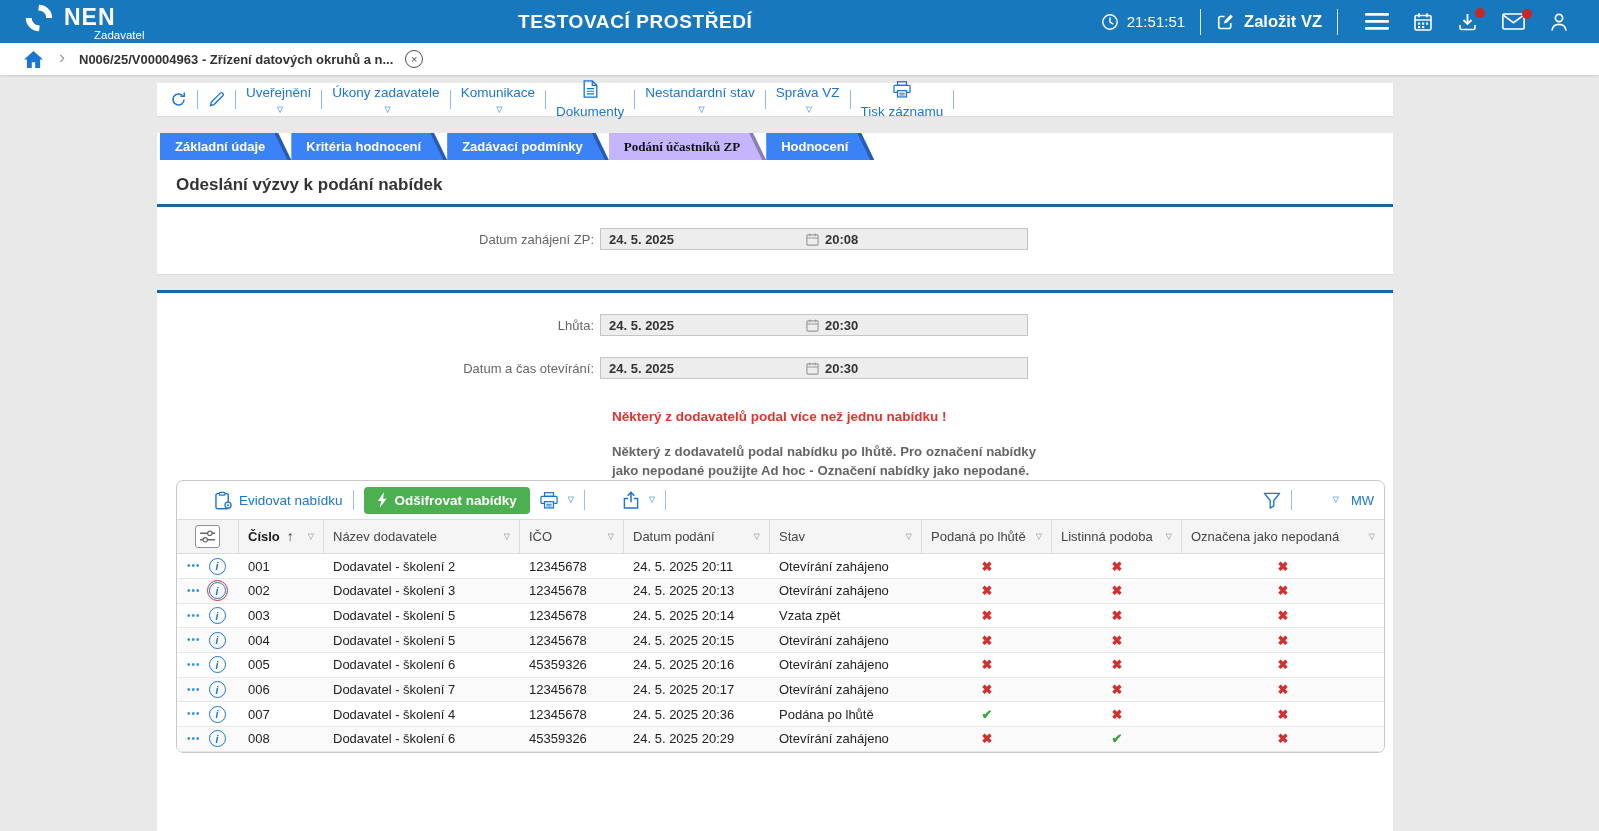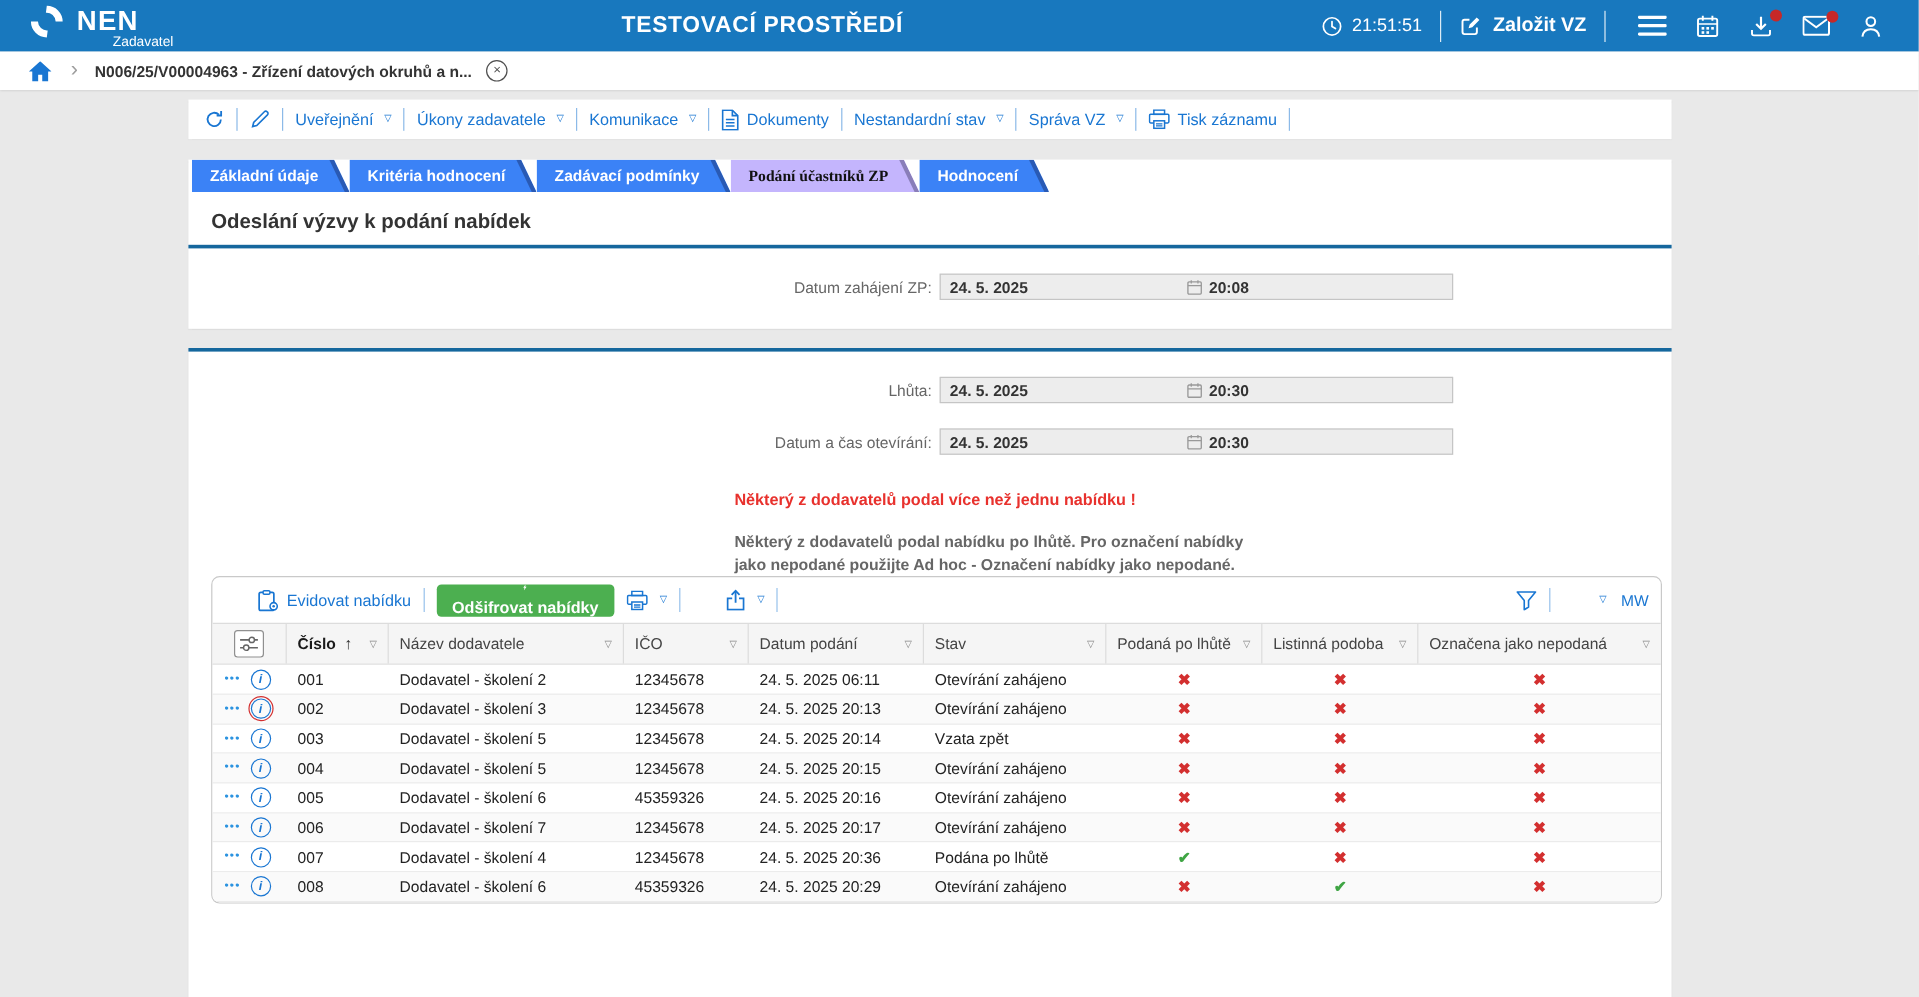--- a/index.html
+++ b/index.html
@@ -27,50 +27,50 @@
   .crumb-chevron { color:#9e9e9e; font-size:18px; margin:0 14px 3px 16px; }
   .crumb-text { font-size:13px; font-weight:bold; color:#333; cursor:pointer; }
   .crumb-close { margin-left:12px; width:18px; height:18px; border:1.6px solid #4f4f4f; border-radius:50%; display:flex; align-items:center; justify-content:center; font-size:11px; line-height:1; color:#4f4f4f; background:#fff; padding:0; }
 
   
   .content { width:1236px; margin-left:157px; }
   .block { background:#fff; box-shadow:0 1px 1px rgba(0,0,0,0.05); }
 
   
   .toolbar-block { margin-top:8px; height:33px; display:flex; align-items:center; padding:0 13px; }
-  .tb-item { display:flex; align-items:center; gap:6px; color:#1976d2; font-size:13.5px; white-space:nowrap; background:none; border:none; }
+  .tb-item { display:flex; align-items:center; gap:6px; color:#1976d2; font-size:13.5px; white-space:nowrap; background:none; border:none;flex-direction:column; }
   .tb-sep { width:1px; height:19px; background:rgba(25,118,210,0.5); margin:0 10px; flex:none; }
   .dd { font-size:8px; color:#1976d2; margin-left:3px; position:relative; top:-1px; }
 
   
   .main-block { margin-top:17px; padding-bottom:24px; }
   .tab-bar { display:flex; padding-left:3px; }
   .tab { position:relative; height:27px; line-height:27px; padding:0 26px 0 15px; background:#3b82f6; color:#fff;
          font-size:13px; font-weight:bold; clip-path:polygon(0 0, calc(100% - 13px) 0, 100% 100%, 0 100%); cursor:pointer; white-space:nowrap; }
   .tab::after { content:""; position:absolute; top:0; right:0; width:17px; height:100%;
                 background:rgba(0,0,30,0.30); clip-path:polygon(0 0, 4px 0, 17px 100%, 13px 100%); }
   .tab.active { background:#c4b5fd; color:#111;font-family:Liberation Serif, serif; }
   .sec-title { font-size:17px; font-weight:bold; color:#333; padding:15px 0 9px 19px; }
   .sec-rule { height:3px; background:#15679d; }
-  .frow { display:flex; align-items:center; margin-top:21px;justify-content:center; }
+  .frow { display:flex; align-items:center; margin-top:21px; }
   .flabel { width:437px; text-align:right; font-size:13px; color:#666; }
   .finput { margin-left:6px; width:428px; height:22px; background:#ededed; border:1px solid #c5c5c5; display:flex; align-items:center; cursor:default; }
   .fdate { width:205px; padding-left:8px; font-size:13px; font-weight:bold; color:#333; }
   .ftime { padding-left:6px; font-size:13px; font-weight:bold; color:#333; }
 
   .nabidky-block { margin-top:16px; min-height:550px; padding-bottom:18px; }
   .warn-red { margin:30px 0 0 455px; width:445px; color:#e8312d; font-weight:bold; font-size:13.5px; }
   .warn-gray { margin:18px 0 0 455px; width:424px; color:#666; font-weight:bold; font-size:13.2px; text-align:justify; line-height:1.45; }
   .tbl-title { margin:27px 0 9px 19px; font-size:15px; font-weight:bold; color:#333; }
 
   
   .panel { margin-left:19px; width:1209px; border:1px solid #c9c9c9; border-radius:7px; background:#fff; overflow:hidden; }
   .actions { display:flex; align-items:center; height:38px; padding:0 10px; }
   .link-btn { color:#1976d2; font-size:13.5px; display:flex; align-items:center; gap:7px; background:none; border:none; white-space:nowrap;margin-left:28px; }
-  .btn-green { display:flex; align-items:center; gap:7px; background:#4caf50; color:#fff; font-weight:bold; font-size:13.5px; border:none; border-radius:4px; height:27px; padding:0 13px;flex-direction:column; }
+  .btn-green { display:flex; align-items:center; gap:7px; background:#4caf50; color:#fff; font-weight:bold; font-size:13.5px; border:none; border-radius:4px; height:27px; padding:0 13px; }
   .a-sep { width:1px; height:20px; background:rgba(25,118,210,0.45); margin:0 10px; flex:none; }
   .actions-right { margin-left:auto; display:flex; align-items:center; }
   .mw-label { font-size:13px; color:#1976d2; margin-left:5px; }
 
   .grid { display:grid; grid-template-columns:62px 85px 196px 104px 146px 152px 130px 130px 1fr; }
   .thead { background:#f5f5f5; border-top:1px solid #dcdcdc; border-bottom:1px solid #dcdcdc; height:35px; }
   .th { display:flex; align-items:center; font-size:13px; color:#444; padding:0 9px; border-right:1px solid #dcdcdc; cursor:pointer; }
   .th:last-child { border-right:none; }
   .th .dd-h { margin-left:auto; color:#8a8a8a; font-size:8px; }
   .th.th-icon { justify-content:center; }
@@ -397,21 +397,21 @@
 
       <div>
           <div class="grid row">
     <div class="c-actions">
       <button class="dots">•••</button>
       <button class="info">i</button>
     </div>
     <div>001</div>
     <div>Dodavatel - školení 2</div>
     <div>12345678</div>
-    <div>24. 5. 2025 06:11</div>
+    <div>24. 5. 2025 20:11</div>
     <div>Otevírání zahájeno</div>
     <div class="c-mark no">✖</div>
     <div class="c-mark no">✖</div>
     <div class="c-mark no">✖</div>
   </div>
           <div class="grid row alt">
     <div class="c-actions">
       <button class="dots">•••</button>
       <button class="info focused">i</button>
     </div>

